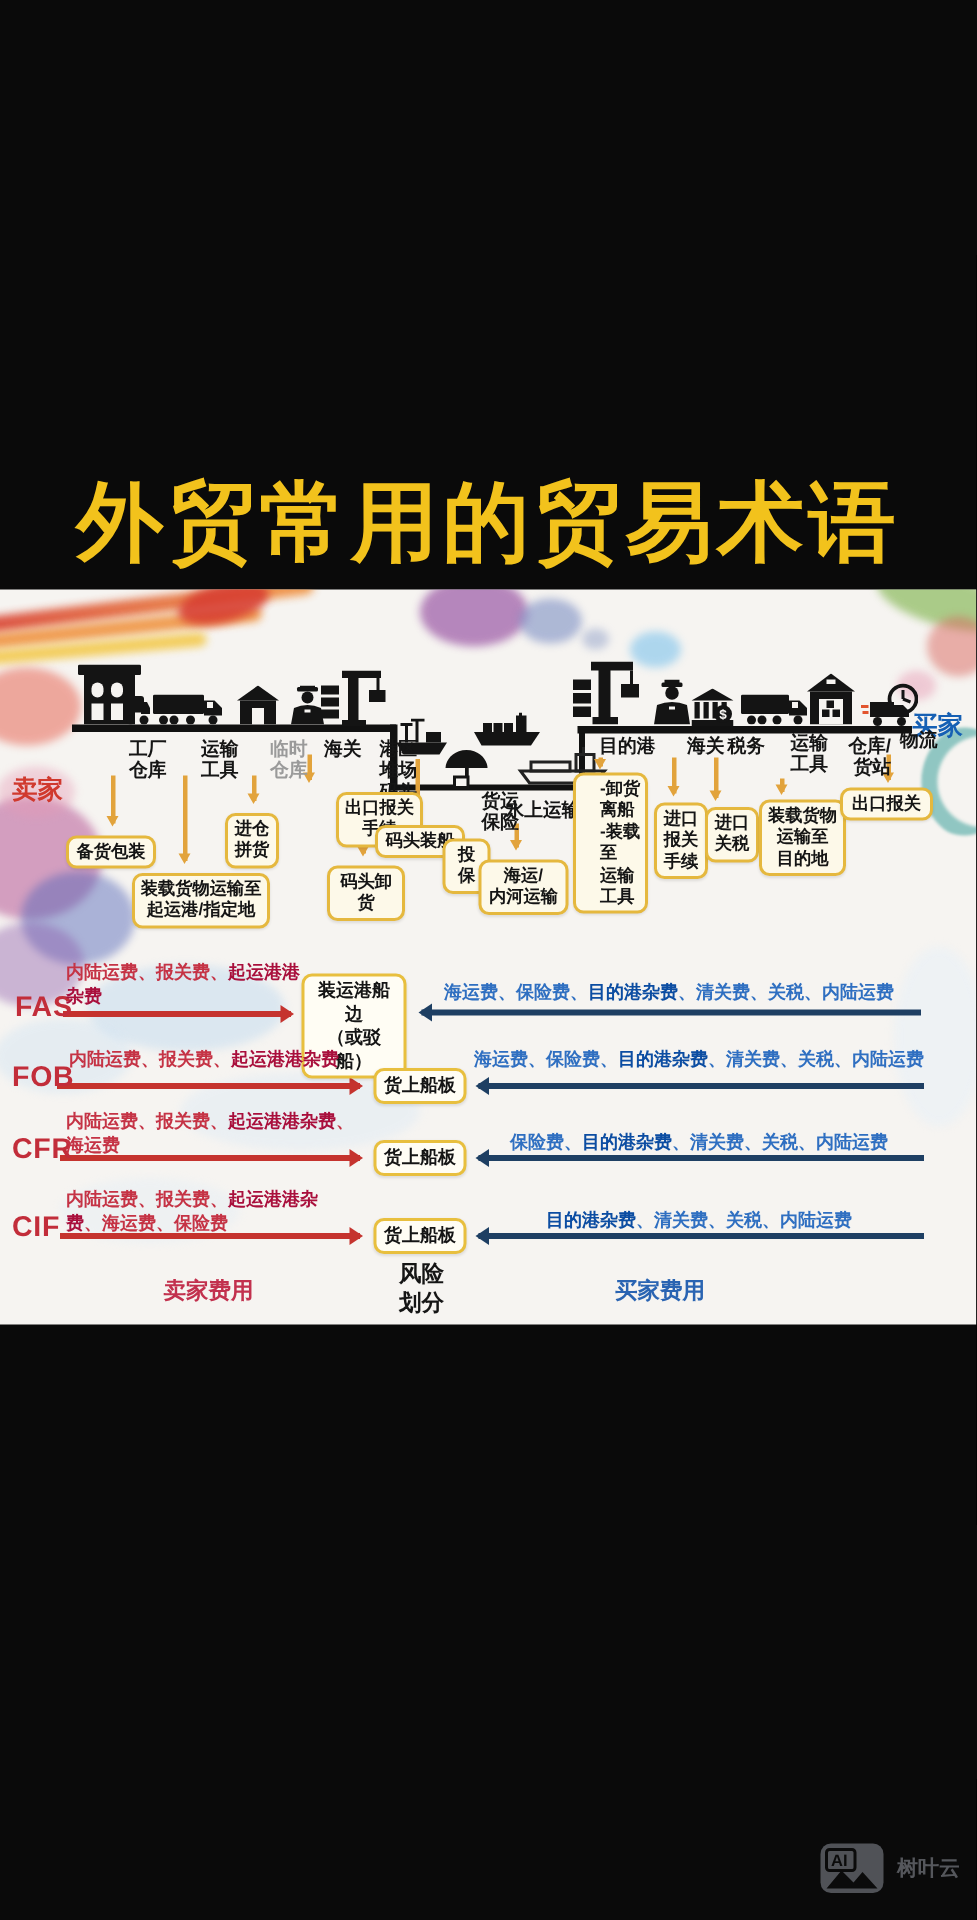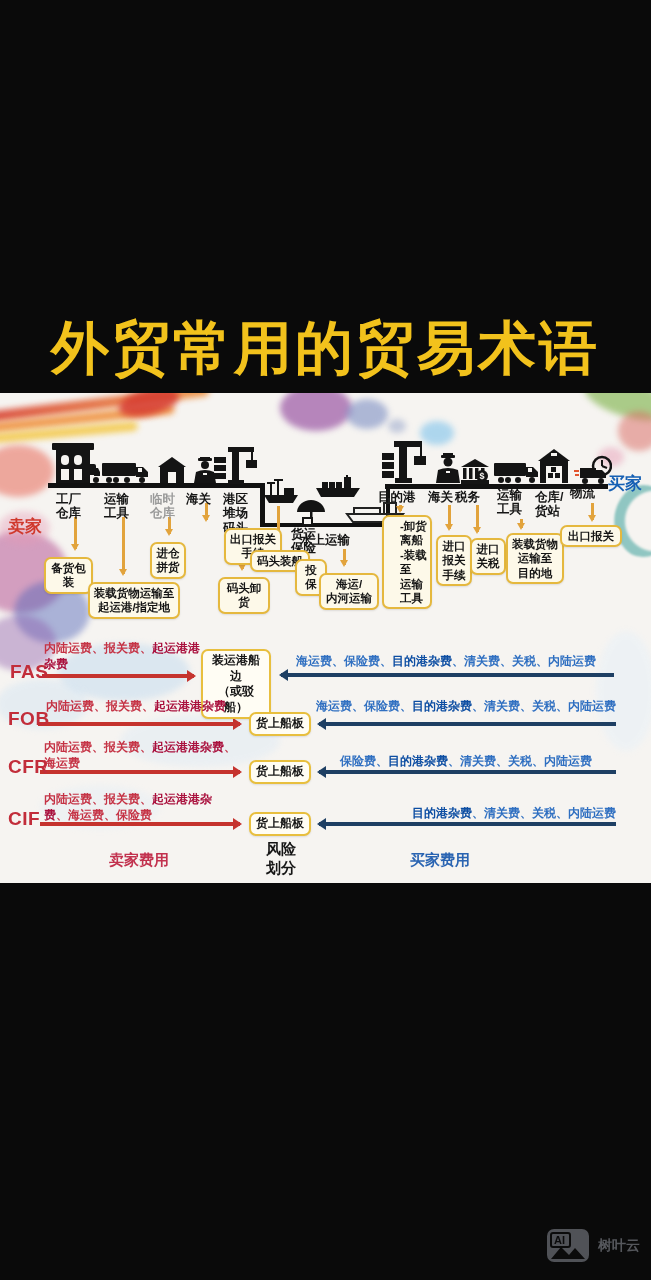--- a/index.html
+++ b/index.html
@@ -5,21 +5,21 @@
   html,body{margin:0;padding:0;background:#000;}
   .stage{position:relative;width:651px;height:1280px;background:#0a0a0a;overflow:hidden;
          font-family:"Liberation Sans","DejaVu Sans",sans-serif;}
   .title{position:absolute;left:0;top:310px;width:651px;text-align:center;
          font-size:58px;font-weight:900;letter-spacing:3px;color:#f2c21c;}
   .poster{position:absolute;left:0;top:393px;width:651px;height:490px;background:#f6f4f1;overflow:hidden;}
   .splash{position:absolute;border-radius:50%;filter:blur(3px);z-index:1;}
   .tl{position:absolute;background:#111;z-index:2;}
   .icon{position:absolute;z-index:2;}
   .lbl{position:absolute;z-index:3;font-size:12.5px;font-weight:700;line-height:1.15;color:#151515;
-       text-align:left;white-space:pre-line;}
+       text-align:right;white-space:pre-line;margin-left:15px;}
   .gray{color:#9a9a9a;}
   .actor{position:absolute;z-index:3;font-size:17px;font-weight:800;}
   .sbox,.rbox{position:absolute;z-index:3;box-sizing:border-box;border:2px solid #e5b83e;border-radius:7px;
        background:#fdf9e9;color:#151515;font-size:11.5px;font-weight:700;line-height:1.25;
        text-align:center;white-space:pre-line;padding:2px 3px;box-shadow:0 1px 2px rgba(0,0,0,.10);}
   .rbox{border-width:2.5px;border-color:#e8bf3e;background:#fffdf4;font-size:12px;font-weight:800;
        line-height:1.3;padding:2px 4px;}
   .ao{position:absolute;z-index:2;width:3px;background:#e2a33c;}
   .ao::after{content:'';position:absolute;bottom:-6px;left:-3px;border:4.5px solid transparent;
        border-top:7px solid #e2a33c;}
@@ -269,21 +269,21 @@
     <div class="ao" style="left:205px;top:110px;height:17px;"></div>
     <div class="ao" style="left:241px;top:140px;height:36px;"></div>
     <div class="ao" style="left:277px;top:113px;height:37px;"></div>
     <div class="ao" style="left:343px;top:156px;height:16px;"></div>
     <div class="ao" style="left:399px;top:112px;height:6px;"></div>
     <div class="ao" style="left:448px;top:112px;height:24px;"></div>
     <div class="ao" style="left:476px;top:112px;height:27px;"></div>
     <div class="ao" style="left:520px;top:126px;height:9px;"></div>
     <div class="ao" style="left:591px;top:110px;height:17px;"></div>
 
-    <div class="sbox" style="left:44px;top:164px;width:49px;">备货包装</div>
+    <div class="sbox" style="left:44px;top:164px;width:60px;">备货包装</div>
     <div class="sbox" style="left:88px;top:189px;width:92px;">装载货物运输至
 起运港/指定地</div>
     <div class="sbox" style="left:150px;top:149px;width:36px;">进仓
 拼货</div>
     <div class="sbox" style="left:180px;top:135px;width:58px;margin-left:44px;">出口报关
 手续</div>
     <div class="sbox" style="left:218px;top:184px;width:52px;">码头卸货</div>
     <div class="sbox" style="left:250px;top:157px;width:60px;">码头装船</div>
     <div class="sbox" style="left:295px;top:166px;width:32px;">投保</div>
     <div class="sbox" style="left:319px;top:180px;width:60px;">海运/
@@ -336,21 +336,21 @@
       <span class="seg">保险费、</span><span class="seg bseg">目的港杂费</span><span class="seg">、清关费、关税、内陆运费</span>
     </div>
 
     <div class="tcode" style="left:8px;top:415px;">CIF</div>
     <div class="fee fee-red" style="left:44px;top:399px;width:177px;">
       <span class="seg">内陆运费、报关费、</span><span class="seg bseg">起运港港杂费</span><span class="seg">、海运费、保险费</span>
     </div>
     <div class="ar" style="left:40px;top:429px;width:200px;"></div>
     <div class="rbox" style="left:249px;top:419px;width:62px;">货上船板</div>
     <div class="ab" style="left:319px;top:429px;width:297px;"></div>
-    <div class="fee fee-blue" style="left:316px;top:413px;width:300px;text-align:right;">
+    <div class="fee fee-blue" style="left:316px;top:413px;width:300px;text-align:center;">
       <span class="seg bseg">目的港杂费</span><span class="seg">、清关费、关税、内陆运费</span>
     </div>
 
     <div class="flabel" style="left:98px;top:458px;width:82px;color:#c2314e;">卖家费用</div>
     <div class="flabel" style="left:251px;top:447px;width:60px;color:#151515;">风险
 划分</div>
     <div class="flabel" style="left:399px;top:458px;width:82px;color:#2a64b2;">买家费用</div>
   </div>
 
   <div class="wm">

